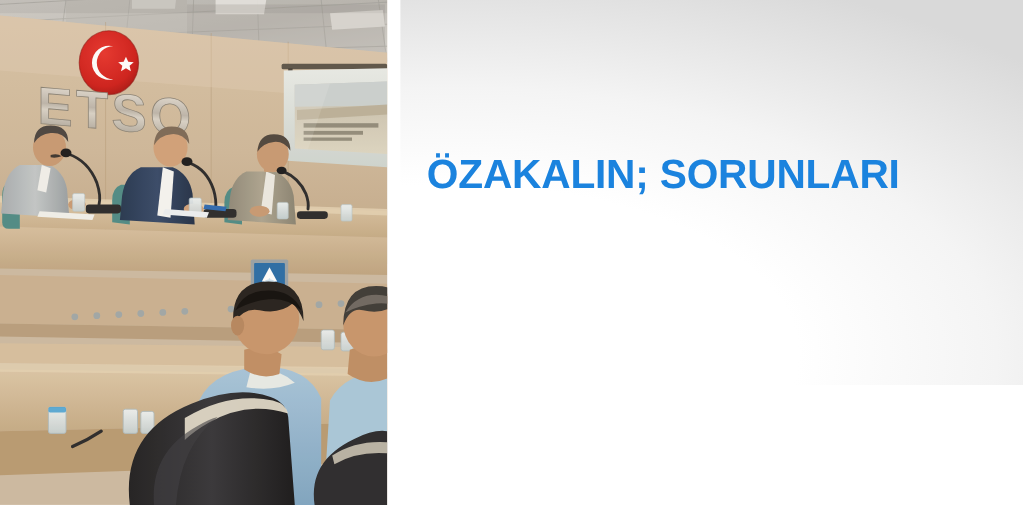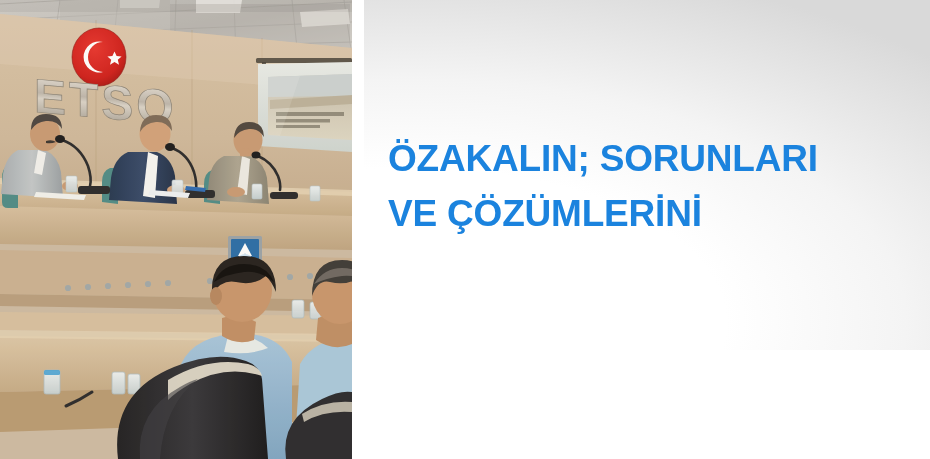--- a/index.html
+++ b/index.html
@@ -372,17 +372,16 @@
       </g>
 
       <rect x="0" y="0" width="352" height="459" fill="#c79a5e" opacity="0.05"></rect>
       <rect x="0" y="0" width="352" height="12" fill="#000000" opacity="0.05"></rect>
     </svg>
   </div>
 
   <div id="text-panel">
     <div id="headline">
       <span class="line">ÖZAKALIN; SORUNLARI</span>
-      <span class="line">VE ÇÖZÜMLERİNİ</span>
     </div>
   </div>
 
 </div>
 
 </body></html>

